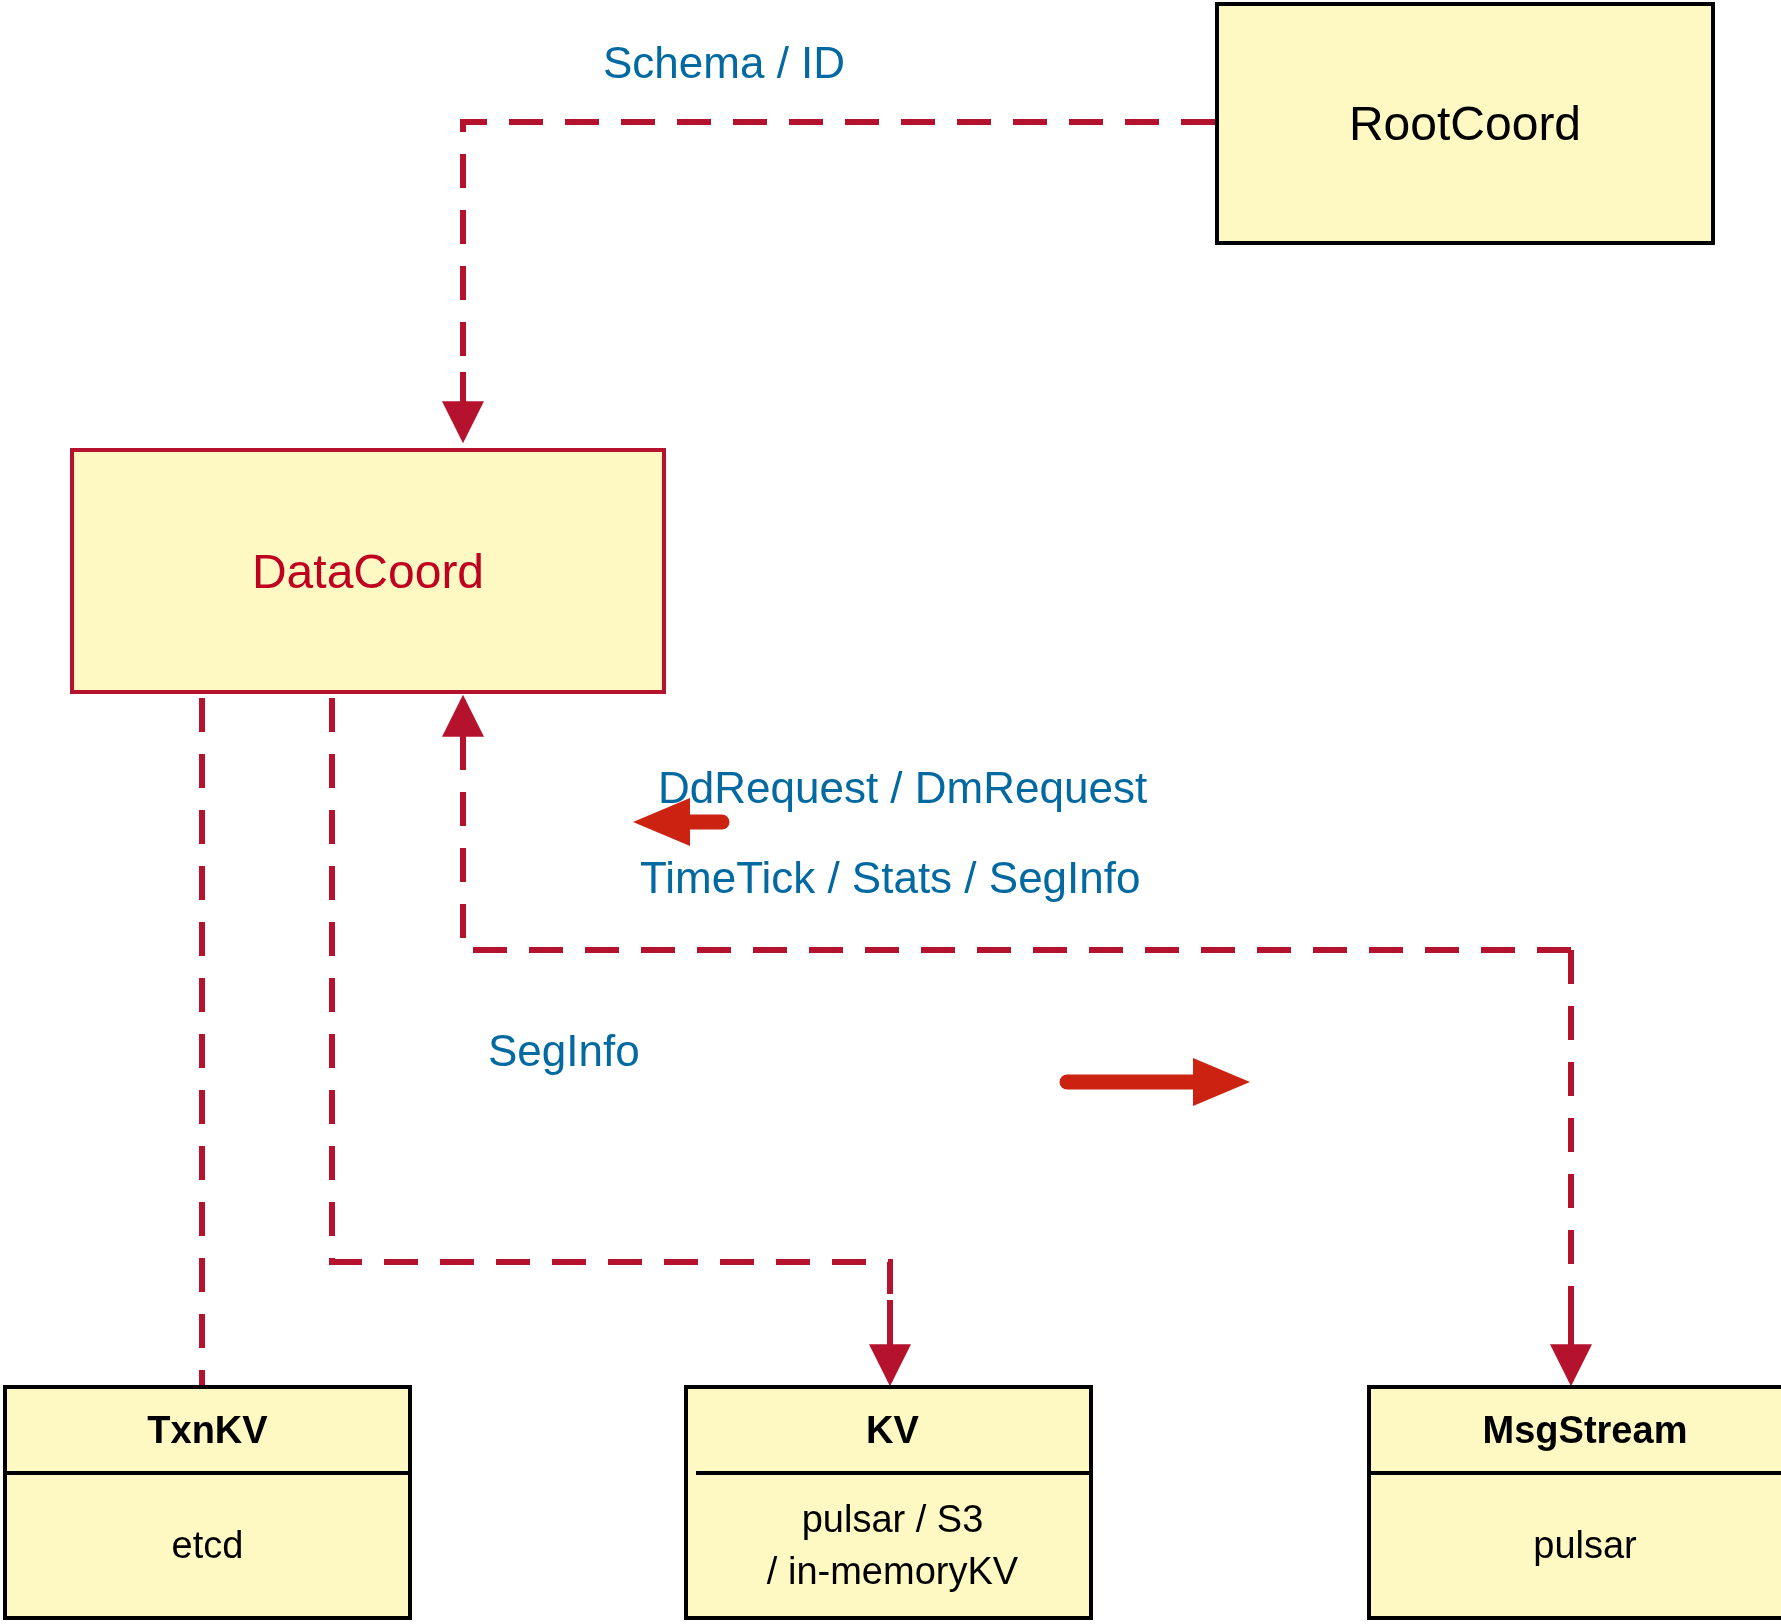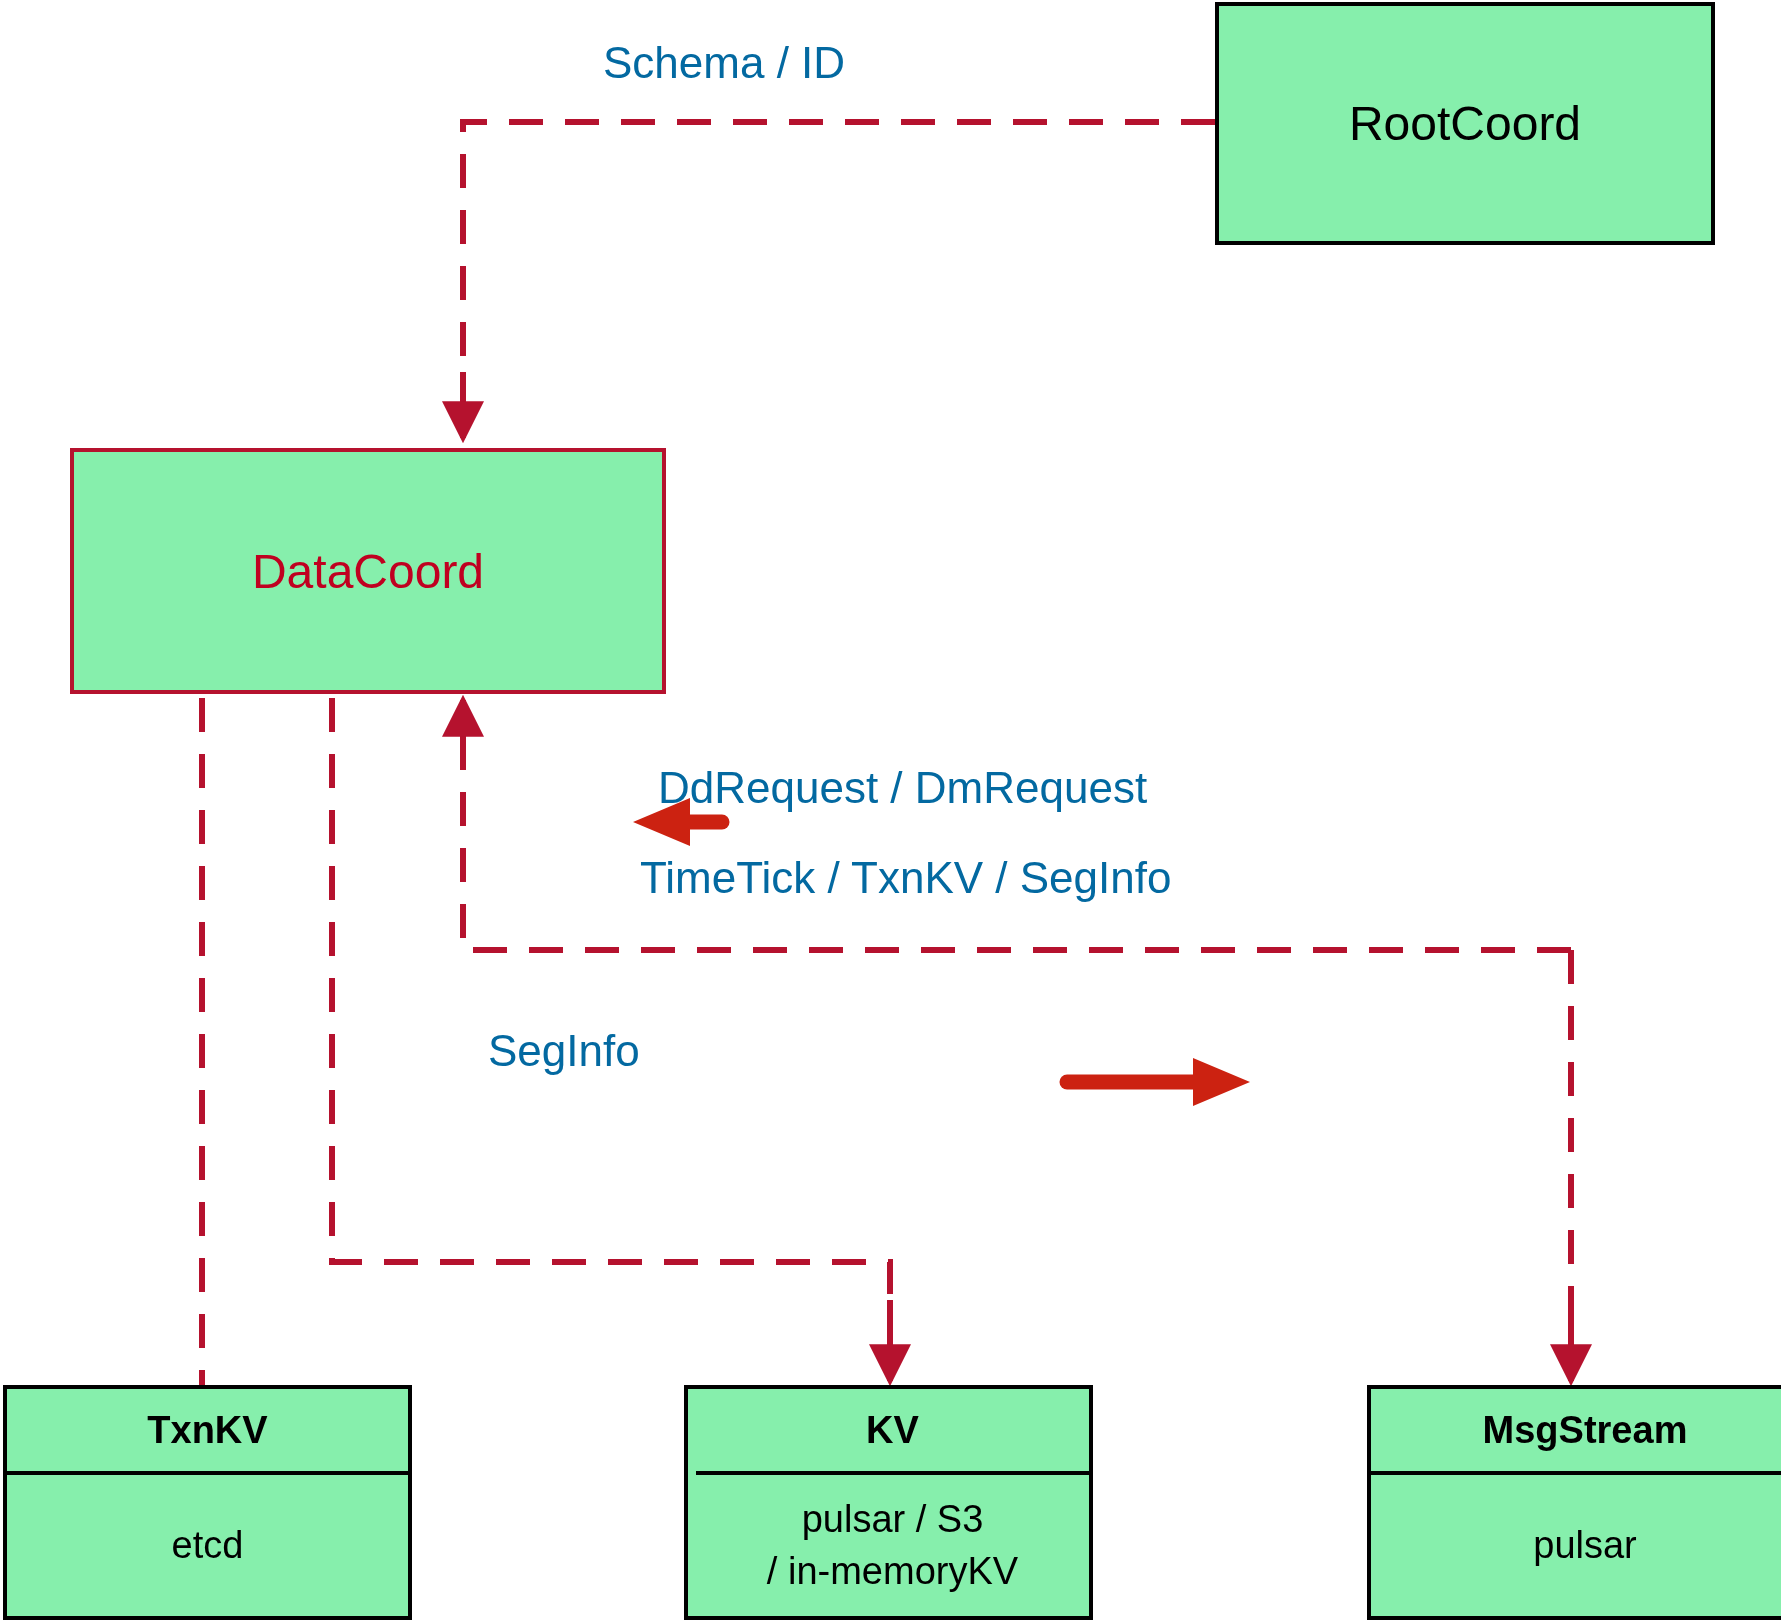--- a/index.html
+++ b/index.html
@@ -18,21 +18,21 @@
   svg.layer {
     position: absolute;
     left: 0;
     top: 0;
     width: 1781px;
     height: 1624px;
   }
   .node {
     position: absolute;
     box-sizing: border-box;
-    background: #86efac;
+    background: #fef9c3;
     display: flex;
     flex-direction: column;
   }
   .node.black { border: 4px solid #000000; }
   .node.red   { border: 4px solid #b5122e; }
 
   .node-title {
     display: flex;
     align-items: center;
     justify-content: center;
@@ -180,16 +180,16 @@
     <div class="node-title">MsgStream</div>
     <div class="divider"></div>
     <div class="node-sub">
       <span>pulsar</span>
       <span></span>
     </div>
   </div>
 
   <div class="edge-label" id="lbl-schema">Schema / ID</div>
   <div class="edge-label" id="lbl-ddreq">DdRequest / DmRequest</div>
-  <div class="edge-label" id="lbl-timetick">TimeTick / TxnKV / SegInfo</div>
+  <div class="edge-label" id="lbl-timetick">TimeTick / Stats / SegInfo</div>
   <div class="edge-label" id="lbl-binlogs">SegInfo</div>
 
 </div>
 
 </body></html>

